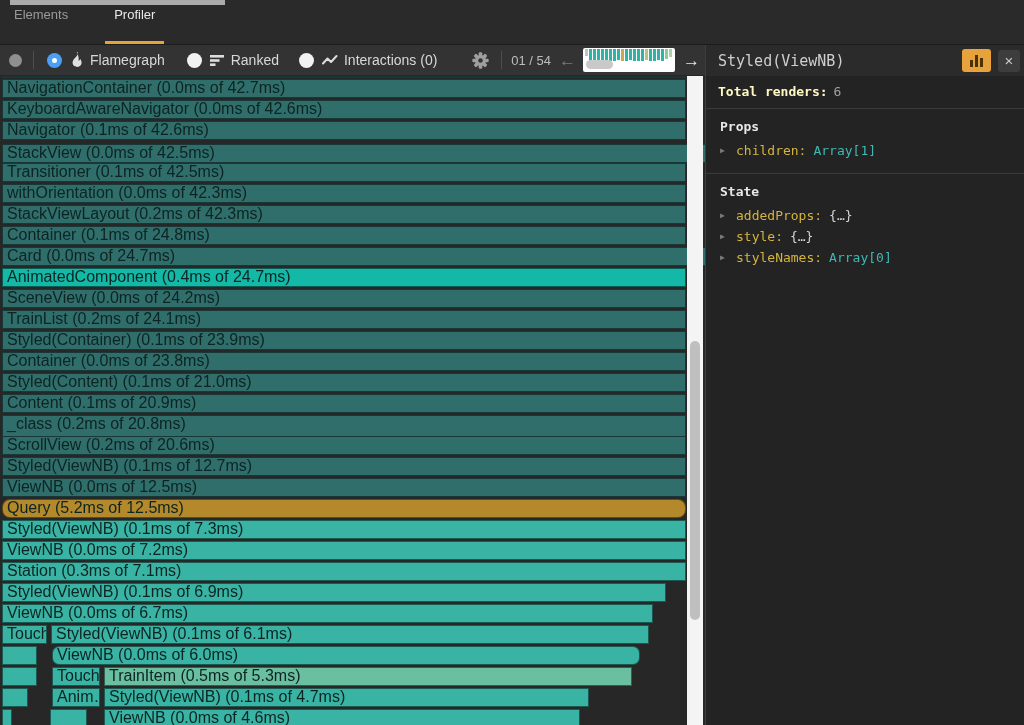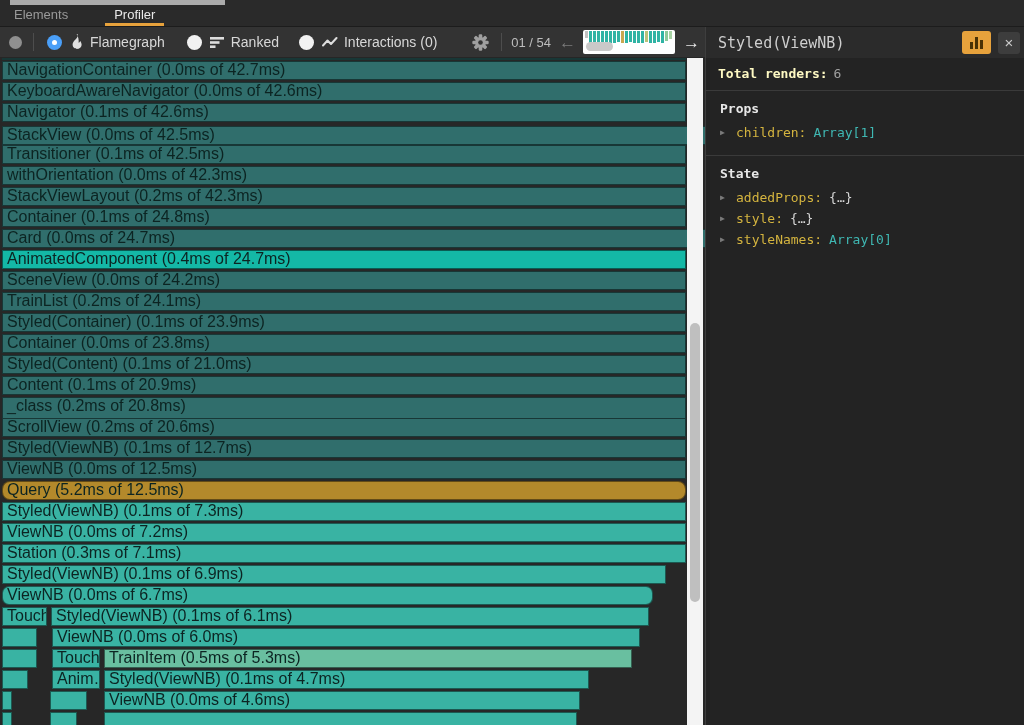--- a/index.html
+++ b/index.html
@@ -3,21 +3,21 @@
 <meta charset="utf-8">
 <style>
   * { margin:0; padding:0; box-sizing:border-box; }
   html,body { background:#1d1d1d; }
   .app {
     position:relative; width:1024px; height:725px; overflow:hidden;
     background:#272727; font-family:"Liberation Sans", sans-serif;
     -webkit-font-smoothing:antialiased;
   }
   
-  .tabbar { position:relative; height:27px; background:#2a2a2a; border-bottom:1px solid #1c1c1c; display:flex; align-items:stretch; padding-left:5px; }
+  .tabbar { position:relative; height:45px; background:#2a2a2a; border-bottom:1px solid #1c1c1c; display:flex; align-items:stretch; padding-left:5px; }
   .top-strip { position:absolute; top:0; left:10px; width:215px; height:5px; background:#ababab; }
   .tab { padding:0 9px; font-size:13px; line-height:29px; color:#9a9a9a; cursor:default; }
   .tab.active { color:#e8e8e8; box-shadow:inset 0 -3px 0 #e7a23c; }
   .tab + .tab { margin-left:28px; }
   
   .row2 { display:flex; height:31px; }
   .toolbar { width:705px; background:#333333; border-bottom:1px solid #262626; display:flex; align-items:center; color:#d8d8d8; font-size:14px; }
   .record-dot { width:13px; height:13px; border-radius:50%; background:#8f8f8f; margin-left:9px; }
   .vdiv { width:1px; height:18px; background:#4d4d4d; margin-left:11px; }
   .radio { width:15px; height:15px; border-radius:50%; background:#f2f2f2; margin-left:13px; position:relative; }
@@ -193,25 +193,25 @@
           <div class="fbar t-muted" style="left: 2px; top: 318px; width: 684px; height: 19px;">Content (0.1ms of 20.9ms)</div>
           <div class="fbar t-muted" style="left: 2px; top: 339px; width: 684px; height: 29px;">_class (0.2ms of 20.8ms)</div>
           <div class="fbar t-muted" style="left: 2px; top: 360px; width: 684px; height: 19px;">ScrollView (0.2ms of 20.6ms)</div>
           <div class="fbar t-muted" style="left: 2px; top: 381px; width: 684px; height: 19px;">Styled(ViewNB) (0.1ms of 12.7ms)</div>
           <div class="fbar t-muted" style="left: 2px; top: 402px; width: 684px; height: 19px;">ViewNB (0.0ms of 12.5ms)</div>
           <div class="fbar t-gold" style="left: 2px; top: 423px; width: 684px; height: 19px;">Query (5.2ms of 12.5ms)</div>
           <div class="fbar t-bright" style="left: 2px; top: 444px; width: 684px; height: 19px;">Styled(ViewNB) (0.1ms of 7.3ms)</div>
           <div class="fbar t-bright" style="left: 2px; top: 465px; width: 684px; height: 19px;">ViewNB (0.0ms of 7.2ms)</div>
           <div class="fbar t-bright" style="left: 2px; top: 486px; width: 684px; height: 19px;">Station (0.3ms of 7.1ms)</div>
           <div class="fbar t-bright" style="left: 2px; top: 507px; width: 664px; height: 19px;">Styled(ViewNB) (0.1ms of 6.9ms)</div>
-          <div class="fbar t-bright" style="left: 2px; top: 528px; width: 651px; height: 19px; border-radius: 7px;">ViewNB (0.0ms of 6.7ms)</div>
+          <div class="fbar t-bright" style="left: 2px; top: 528px; width: 651px; height: 19px;">ViewNB (0.0ms of 6.7ms)</div>
           <div class="fbar t-bright" style="left: 2px; top: 549px; width: 45px; height: 19px;">Touch…</div>
           <div class="fbar t-bright" style="left: 51px; top: 549px; width: 598px; height: 19px;">Styled(ViewNB) (0.1ms of 6.1ms)</div>
           <div class="fbar t-bright" style="left: 2px; top: 570px; width: 35px; height: 19px;"></div>
-          <div class="fbar t-bright" style="left: 52px; top: 570px; width: 588px; height: 19px;">ViewNB (0.0ms of 6.0ms)</div>
+          <div class="fbar t-bright" style="left: 52px; top: 570px; width: 588px; height: 19px; border-radius: 7px;">ViewNB (0.0ms of 6.0ms)</div>
           <div class="fbar t-bright" style="left: 2px; top: 591px; width: 35px; height: 19px;"></div>
           <div class="fbar t-bright" style="left: 52px; top: 591px; width: 48px; height: 19px;">Touch…</div>
           <div class="fbar t-bright2" style="left: 104px; top: 591px; width: 528px; height: 19px;">TrainItem (0.5ms of 5.3ms)</div>
           <div class="fbar t-bright" style="left: 2px; top: 612px; width: 26px; height: 19px;"></div>
           <div class="fbar t-bright" style="left: 52px; top: 612px; width: 48px; height: 19px;">Anim…</div>
           <div class="fbar t-bright" style="left: 104px; top: 612px; width: 485px; height: 19px;">Styled(ViewNB) (0.1ms of 4.7ms)</div>
           <div class="fbar t-bright" style="left: 2px; top: 633px; width: 10px; height: 19px;"></div>
           <div class="fbar t-bright" style="left: 50px; top: 633px; width: 37px; height: 19px;"></div>
           <div class="fbar t-bright" style="left: 104px; top: 633px; width: 476px; height: 19px;">ViewNB (0.0ms of 4.6ms)</div>
           <div class="fbar t-bright" style="left: 2px; top: 654px; width: 10px; height: 19px;"></div>

